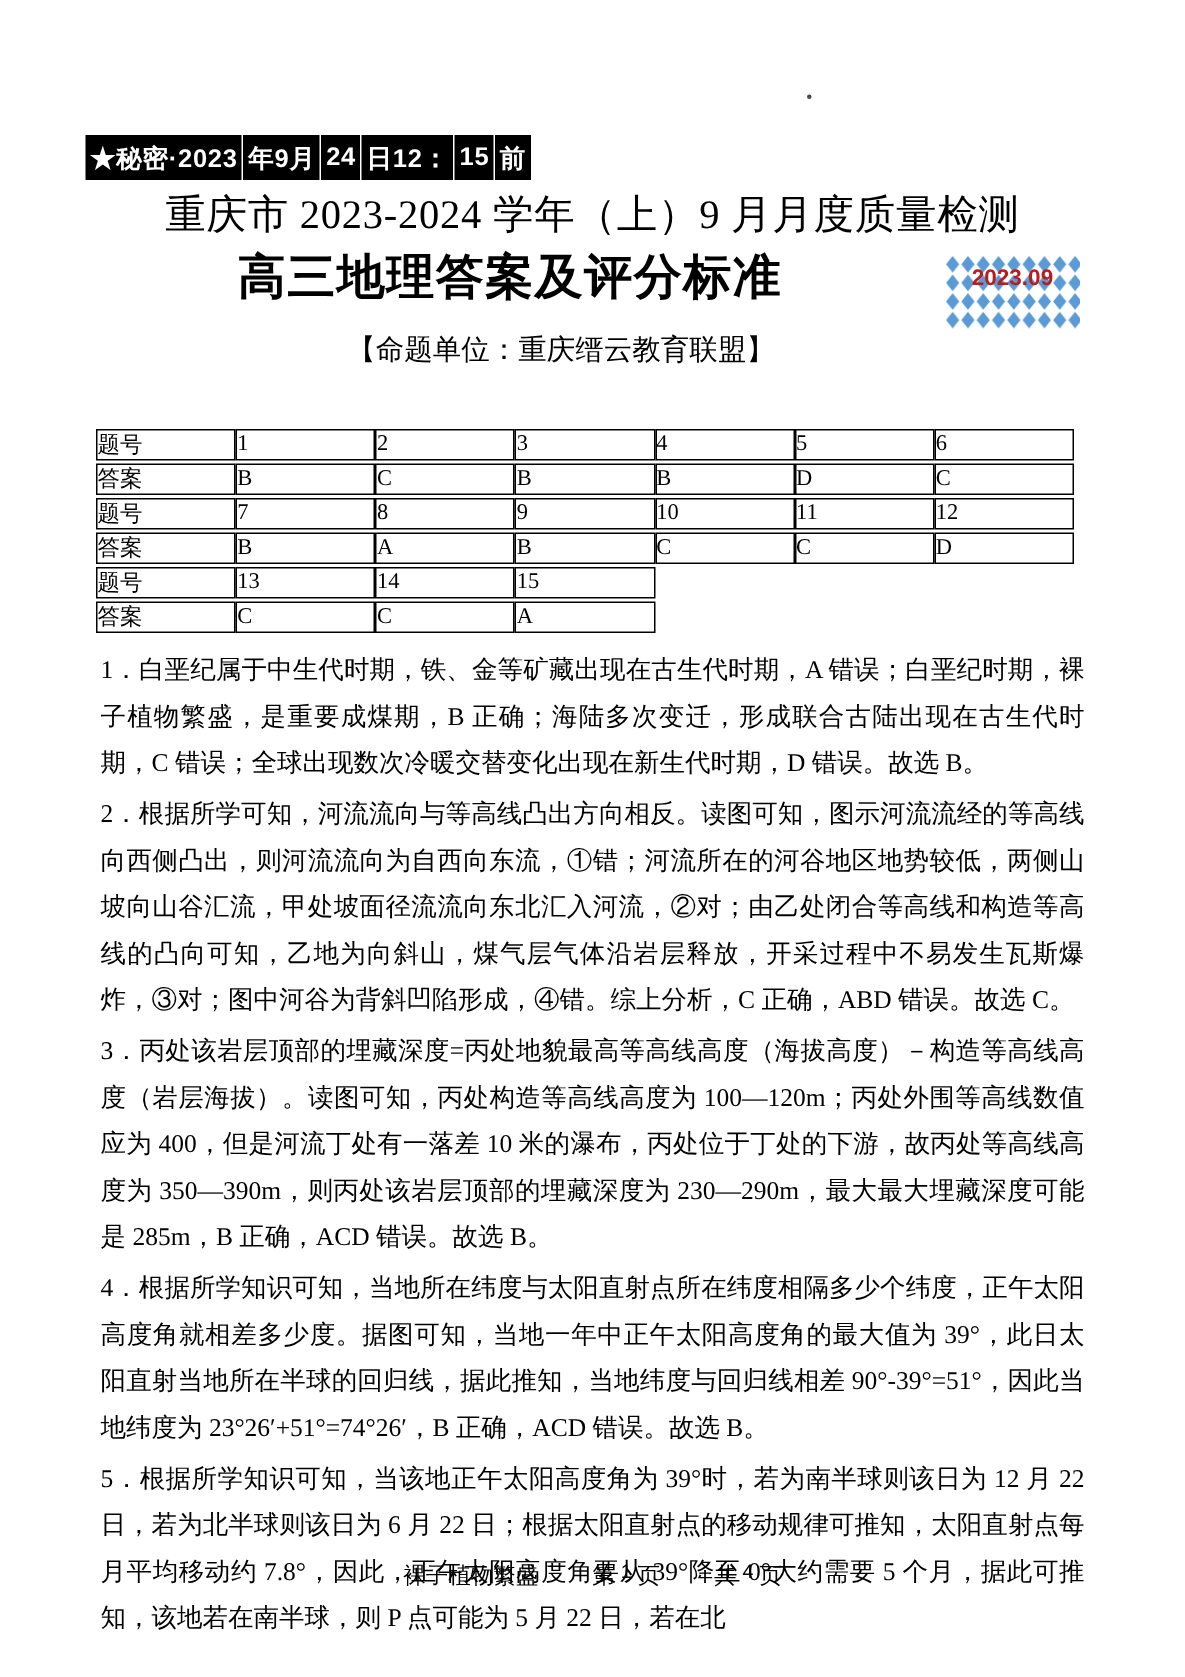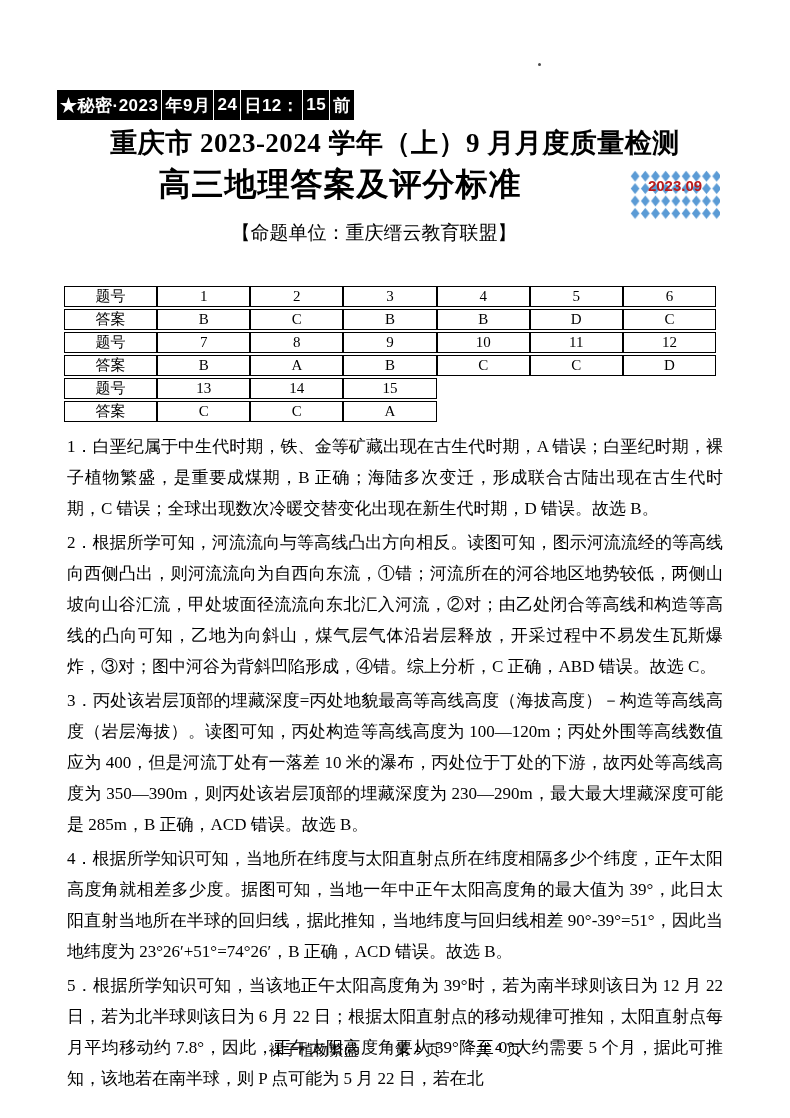--- a/index.html
+++ b/index.html
@@ -25,21 +25,21 @@
   }
   .banner .seg {
     display: flex; align-items: center;
     padding: 0 3px; border-right: 1px solid #fff;
     letter-spacing: 0.5px;
   }
   .banner .seg:last-child { border-right: none; }
 
   .title {
     position: absolute; left: 0; top: 125px; width: 790px;
-    text-align: center; font-size: 27px; font-weight: bold;
+    text-align: center; font-size: 27px; font-weight: normal;
     font-family: "Liberation Serif", serif; letter-spacing: 0.5px;
   }
   .subtitle {
     position: absolute; left: 0; top: 163px; width: 680px;
     text-align: center; font-size: 32px; font-weight: 900;
     font-family: "Liberation Sans", sans-serif; letter-spacing: 1px;
   }
 
   
   .stamp {
@@ -59,21 +59,21 @@
   }
 
   
   table.answers {
     position: absolute; left: 64px; top: 284px; width: 652px;
     border-collapse: separate; border-spacing: 0 2px;
     table-layout: fixed;
   }
   table.answers td {
     border: 1px solid #000; height: 19px; padding: 0;
-    text-align: center; vertical-align: middle;
+    text-align: left; vertical-align: middle;
     font-size: 15px; font-family: "Liberation Serif", serif;
   }
   table.answers td.filler { border: none; }
 
   
   .explanations {
     position: absolute; left: 67px; top: 431px; width: 656px;
     font-size: 17px; line-height: 31px;
     text-align: justify; text-justify: inter-ideograph;
   }

